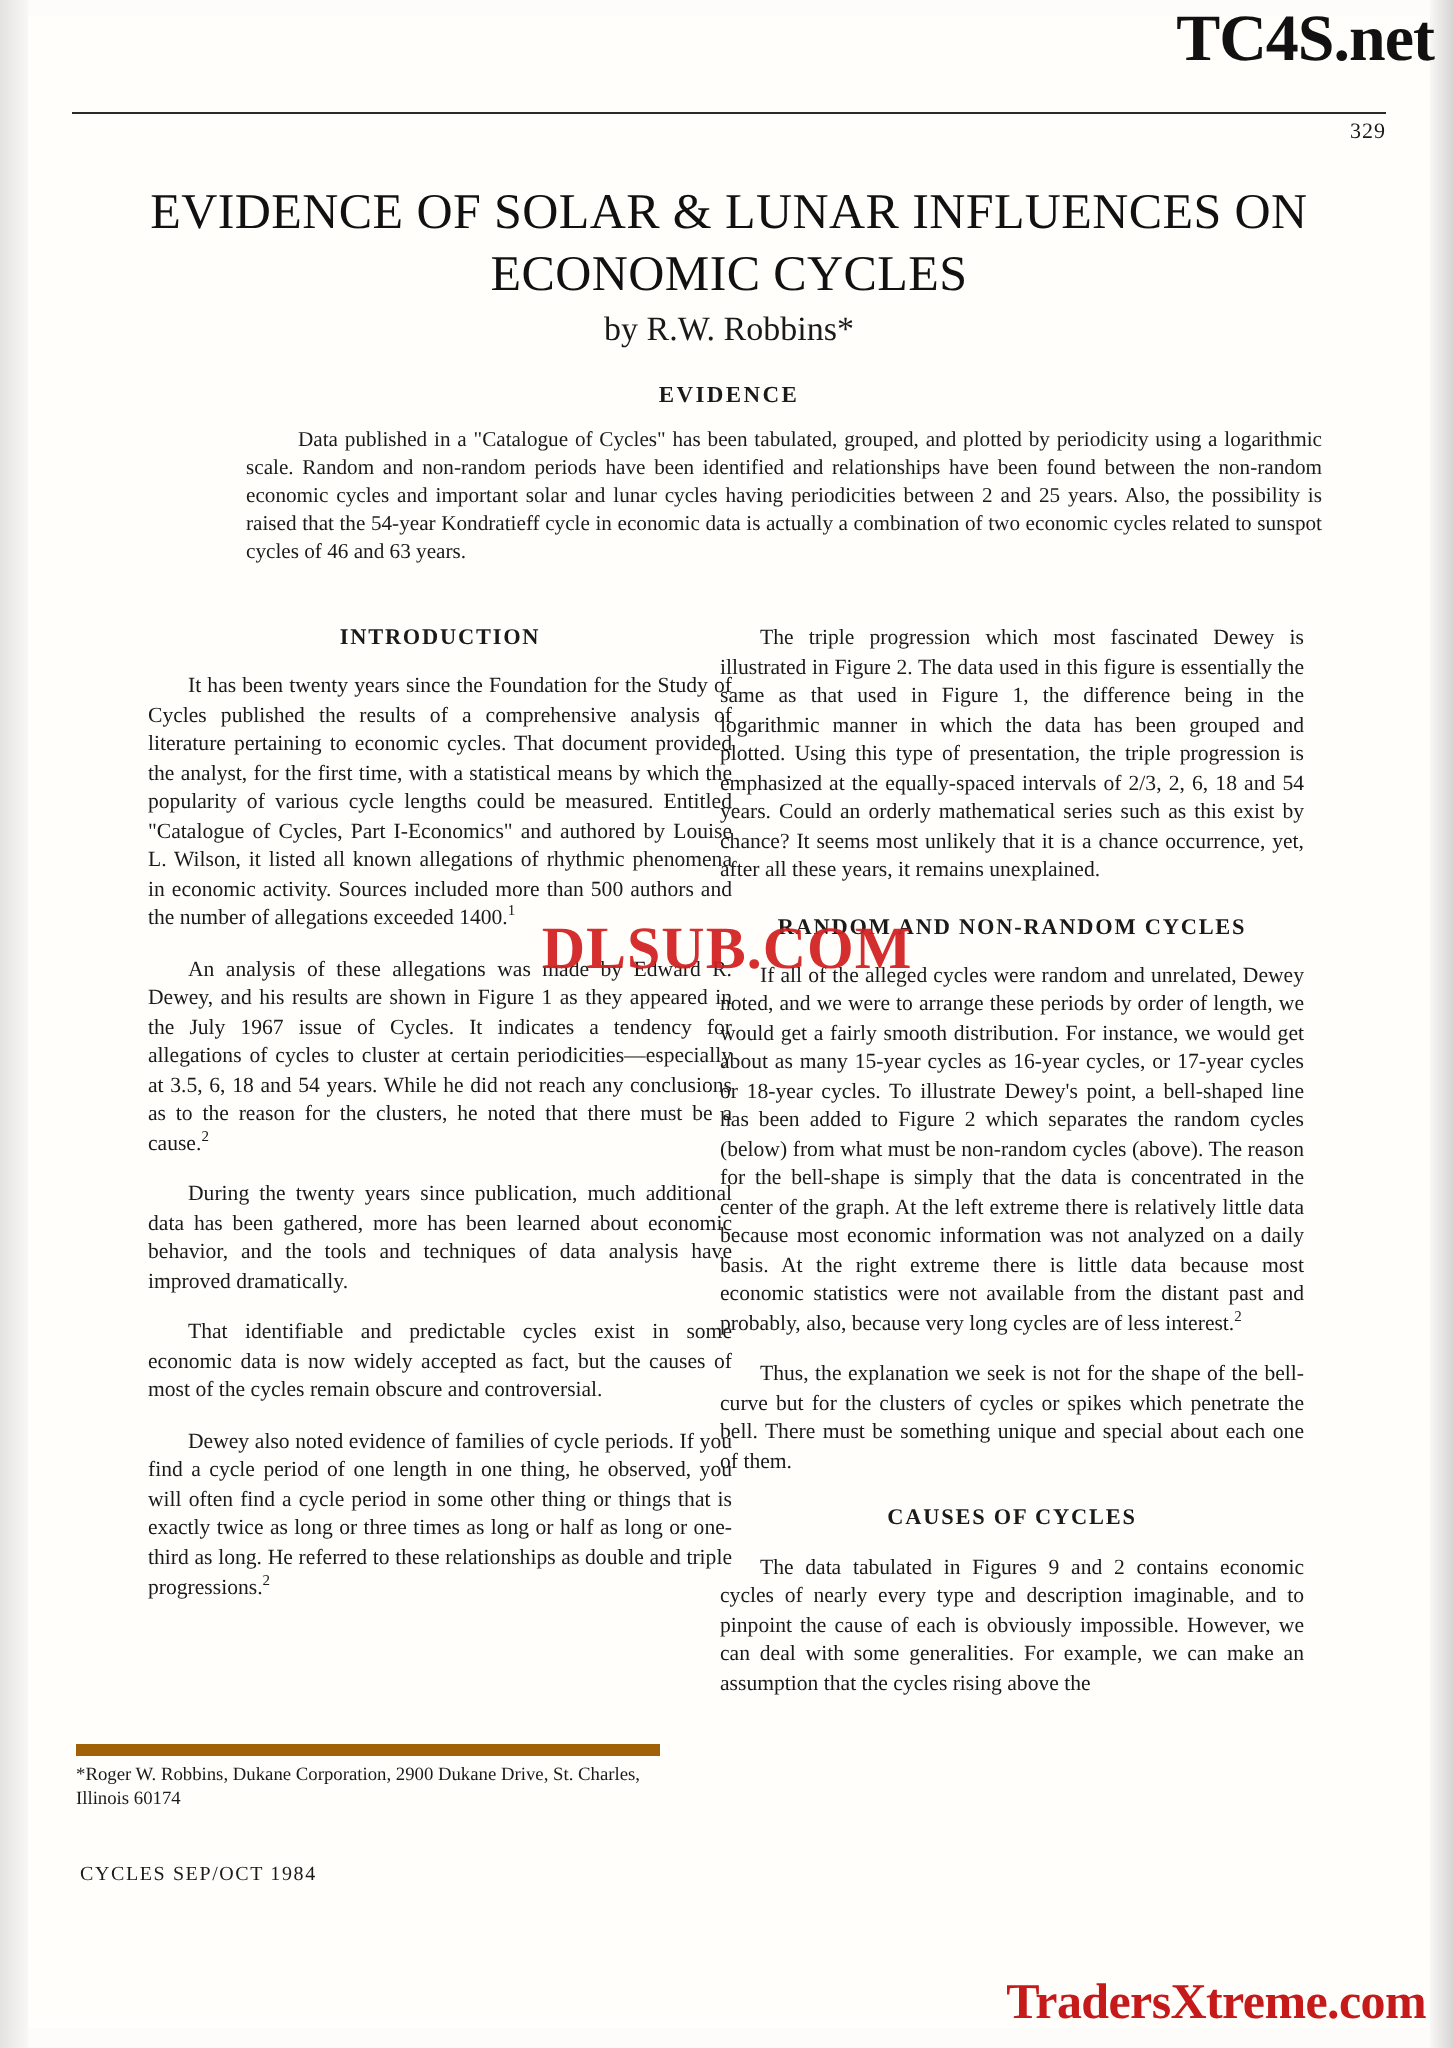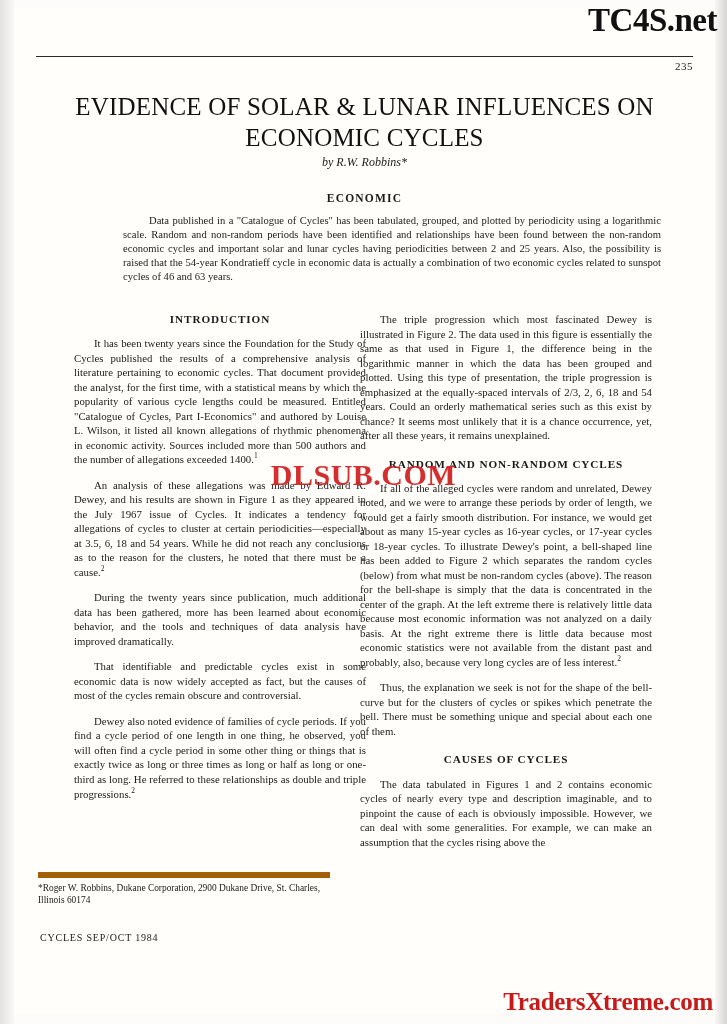--- a/index.html
+++ b/index.html
@@ -109,22 +109,21 @@
     line-height: 1.22;
     letter-spacing: 0.2px;
     color: #111;
   }
   .byline {
     position: absolute;
     left: 40px;
     right: 38px;
     top: 155px;
     text-align: center;
-    font-size: 12px;
-    font-style: italic;
+    font-size: 17px;
   }
 
   
   .abstract-head {
     position: absolute;
     left: 40px;
     right: 38px;
     top: 192px;
     text-align: center;
     font-size: 11.5px;
@@ -207,43 +206,43 @@
 <div class="page">
   <div class="page-inner"></div>
   <div class="speckle"></div>
   <div class="edge-shadow-r"></div>
   <div class="edge-shadow-l"></div>
 </div>
 
 <div class="wm-top">TC4S.net</div>
 
 <div class="rule"></div>
-<div class="folio">235</div>
+<div class="folio">329</div>
 
 <div class="title">EVIDENCE OF SOLAR &amp; LUNAR INFLUENCES ON ECONOMIC CYCLES</div>
 <div class="byline">by R.W. Robbins*</div>
 
-<div class="abstract-head">ECONOMIC</div>
+<div class="abstract-head">EVIDENCE</div>
 <div class="abstract-body">Data published in a "Catalogue of Cycles" has been tabulated, grouped, and plotted by periodicity using a logarithmic scale. Random and non-random periods have been identified and relationships have been found between the non-random economic cycles and important solar and lunar cycles having periodicities between 2 and 25 years. Also, the possibility is raised that the 54-year Kondratieff cycle in economic data is actually a combination of two economic cycles related to sunspot cycles of 46 and 63 years.</div>
 
 <div class="col col-left">
   <h3>INTRODUCTION</h3>
   <p><span>It has been twenty years since the Foundation for the Study of Cycles published the results of a comprehensive analysis of literature pertaining to economic cycles. That document provided the analyst, for the first time, with a statistical means by which the popularity of various cycle lengths could be measured. Entitled "Catalogue of Cycles, Part I-Economics" and authored by Louise L. Wilson, it listed all known allegations of rhythmic phenomena in economic activity. Sources included more than 500 authors and the number of allegations exceeded 1400.</span><sup>1</sup></p>
   <p><span>An analysis of these allegations was made by Edward R. Dewey, and his results are shown in Figure 1 as they appeared in the July 1967 issue of Cycles. It indicates a tendency for allegations of cycles to cluster at certain periodicities—especially at 3.5, 6, 18 and 54 years. While he did not reach any conclusions as to the reason for the clusters, he noted that there must be a cause.</span><sup>2</sup></p>
   <p>During the twenty years since publication, much additional data has been gathered, more has been learned about economic behavior, and the tools and techniques of data analysis have improved dramatically.</p>
   <p>That identifiable and predictable cycles exist in some economic data is now widely accepted as fact, but the causes of most of the cycles remain obscure and controversial.</p>
   <p><span>Dewey also noted evidence of families of cycle periods. If you find a cycle period of one length in one thing, he observed, you will often find a cycle period in some other thing or things that is exactly twice as long or three times as long or half as long or one-third as long. He referred to these relationships as double and triple progressions.</span><sup>2</sup></p>
 </div>
 
 <div class="col col-right">
   <p class="noindent" style="text-indent:20px">The triple progression which most fascinated Dewey is illustrated in Figure 2. The data used in this figure is essentially the same as that used in Figure 1, the difference being in the logarithmic manner in which the data has been grouped and plotted. Using this type of presentation, the triple progression is emphasized at the equally-spaced intervals of 2/3, 2, 6, 18 and 54 years. Could an orderly mathematical series such as this exist by chance? It seems most unlikely that it is a chance occurrence, yet, after all these years, it remains unexplained.</p>
   <h3 class="spaced">RANDOM AND NON-RANDOM CYCLES</h3>
   <p><span>If all of the alleged cycles were random and unrelated, Dewey noted, and we were to arrange these periods by order of length, we would get a fairly smooth distribution. For instance, we would get about as many 15-year cycles as 16-year cycles, or 17-year cycles or 18-year cycles. To illustrate Dewey's point, a bell-shaped line has been added to Figure 2 which separates the random cycles (below) from what must be non-random cycles (above). The reason for the bell-shape is simply that the data is concentrated in the center of the graph. At the left extreme there is relatively little data because most economic information was not analyzed on a daily basis. At the right extreme there is little data because most economic statistics were not available from the distant past and probably, also, because very long cycles are of less interest.</span><sup>2</sup></p>
   <p>Thus, the explanation we seek is not for the shape of the bell-curve but for the clusters of cycles or spikes which penetrate the bell. There must be something unique and special about each one of them.</p>
   <h3 class="spaced">CAUSES OF CYCLES</h3>
-  <p>The data tabulated in Figures 1 and 2 contains economic cycles of nearly every type and description imaginable, and to pinpoint the cause of each is obviously impossible. However, we can deal with some generalities. For example, we can make an assumption that the cycles rising above the</p>
+  <p>The data tabulated in Figures 9 and 2 contains economic cycles of nearly every type and description imaginable, and to pinpoint the cause of each is obviously impossible. However, we can deal with some generalities. For example, we can make an assumption that the cycles rising above the</p>
 </div>
 
 <div class="footnote">*Roger W. Robbins, Dukane Corporation, 2900 Dukane Drive, St. Charles, Illinois 60174</div>
 <div class="runfoot">CYCLES   SEP/OCT 1984</div>
 
 <div class="wm-center">DLSUB.COM</div>
 <div class="wm-bottom">TradersXtreme.com</div>
 
 </body></html>

